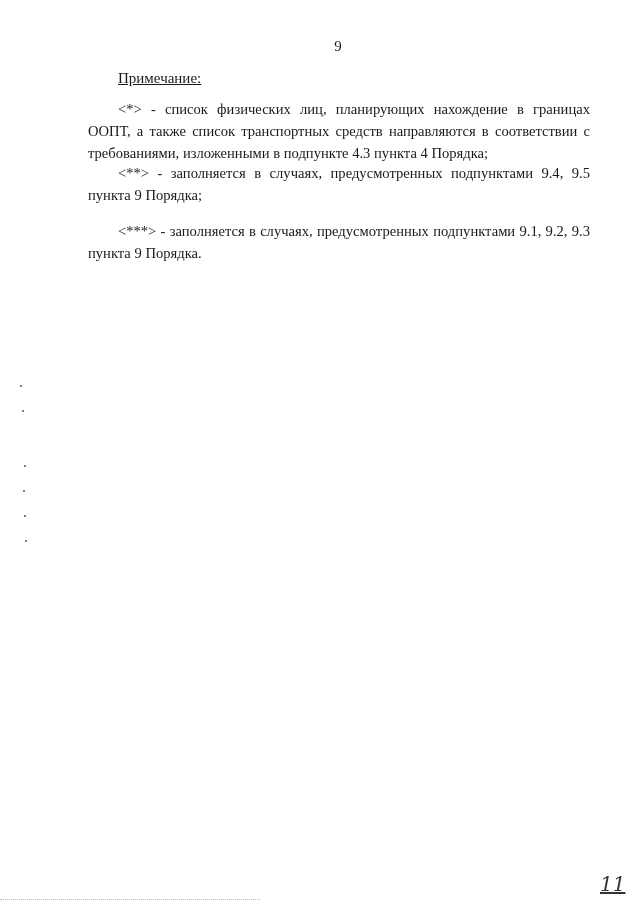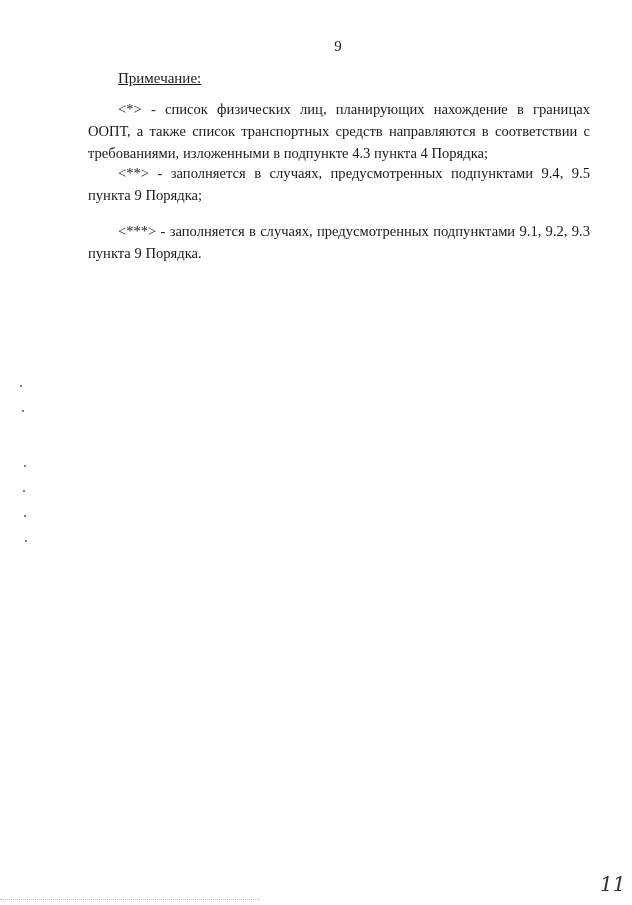--- a/index.html
+++ b/index.html
@@ -8,21 +8,21 @@
     .page-number { position: absolute; top: 38px; left: 0; width: 676px; text-align: center;
                    font-size: 15px; }
     .note-title { position: absolute; top: 70px; left: 118px; font-size: 15px;
                   text-decoration: underline; }
     .para { position: absolute; left: 88px; width: 502px; font-size: 14.6px; line-height: 22px;
             text-align: justify; text-indent: 30px; }
     .p1 { top: 98px; }
     .p2 { top: 162px; }
     .p3 { top: 220px; }
     .handwritten { position: absolute; top: 872px; left: 600px; font-size: 20px; font-style: italic;
-                   font-family: "DejaVu Serif", serif; color: #333; }
+                   font-family: "DejaVu Serif", serif; color: #333; text-decoration: underline; }
     .speck { position: absolute; width: 2px; height: 2px; background: #555; border-radius: 1px; }
     .bottom-noise { position: absolute; bottom: 2px; left: 0; width: 260px; height: 3px;
                     border-top: 1px dotted #bbb; }
   </style>
 </head>
 <body>
 
 <div>
   <div class="page-number">9</div>
   <div class="note-title">Примечание:</div>

